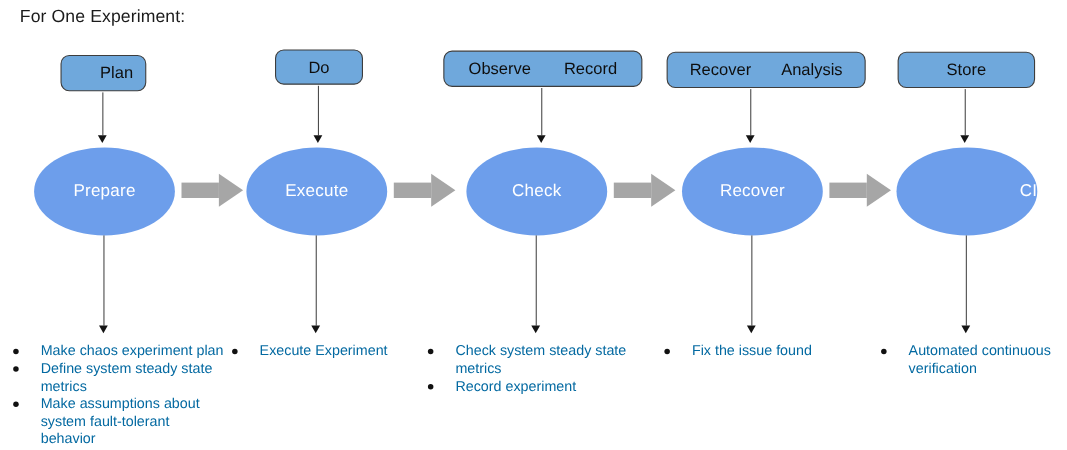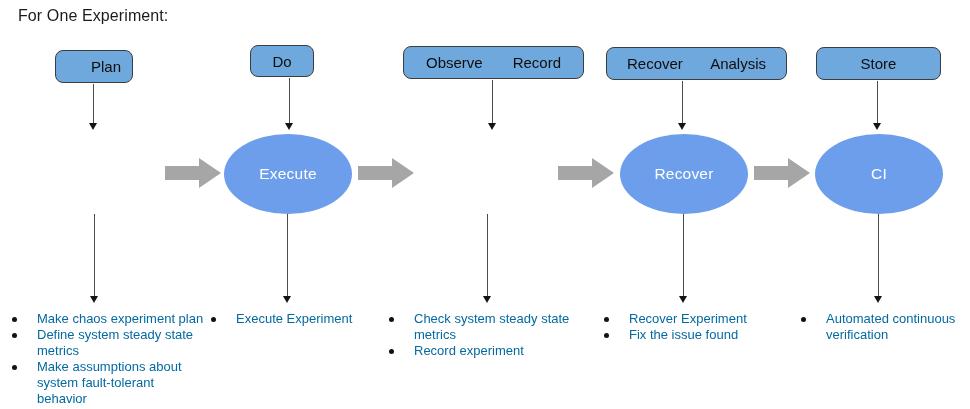--- a/index.html
+++ b/index.html
@@ -70,20 +70,23 @@
 
   <div class="flow-title">For One Experiment:</div>
 
   <div class="stage-box" style="left:55px; top:50px; width:78px;padding-left:24px;">
     <span>Plan</span>
   </div>
   <div class="varrow" style="left:89px; top:84px; height:46px;">
     <div class="vline"></div>
       <div class="vhead"></div>
   </div>
+  <div class="stage-ellipse" style="left:31px;">
+    <span>Prepare</span>
+  </div>
   <div class="varrow" style="left:90px; top:214px; height:89px;">
     <div class="vline"></div>
       <div class="vhead"></div>
   </div>
   <ul class="bullet-list" style="left:8px; top:311px; width:208px;">
     <li class="bullet-item">
       <span class="bullet-marker"></span>
       <span class="bullet-text">Make chaos experiment plan</span>
     </li>
     <li class="bullet-item">
@@ -94,21 +97,21 @@
       <span class="bullet-marker"></span>
       <span class="bullet-text" style="max-width:155px;">Make assumptions about system fault-tolerant behavior</span>
     </li>
   </ul>
 
   <div class="harrow" style="left:165px; top:158px;">
     <div class="shaft"></div>
       <div class="hhead"></div>
   </div>
 
-  <div class="stage-box" style="left:250px; top:45px; width:64px; height:32px;">
+  <div class="stage-box" style="left:250px; top:45px; width:80px; height:32px;">
     <span>Do</span>
   </div>
   <div class="varrow" style="left:285px; top:78px; height:52px;">
     <div class="vline"></div>
       <div class="vhead"></div>
   </div>
   <div class="stage-ellipse" style="left:224px;">
     <span>Execute</span>
   </div>
   <div class="varrow" style="left:283px; top:214px; height:89px;">
@@ -128,20 +131,23 @@
   </div>
 
   <div class="stage-box dual" style="left:403px; top:46px; width:181px;">
     <span>Observe</span>
     <span>Record</span>
   </div>
   <div class="varrow" style="left:488px; top:80px; height:50px;">
     <div class="vline"></div>
       <div class="vhead"></div>
   </div>
+  <div class="stage-ellipse" style="left:424px;">
+    <span>Check</span>
+  </div>
   <div class="varrow" style="left:483px; top:214px; height:89px;">
     <div class="vline"></div>
       <div class="vhead"></div>
   </div>
   <ul class="bullet-list" style="left:385px; top:311px; width:200px;">
     <li class="bullet-item">
       <span class="bullet-marker"></span>
       <span class="bullet-text" style="max-width:162px;">Check system steady state metrics</span>
     </li>
     <li class="bullet-item">
@@ -166,41 +172,37 @@
   <div class="stage-ellipse" style="left:620px;">
     <span>Recover</span>
   </div>
   <div class="varrow" style="left:679px; top:214px; height:89px;">
     <div class="vline"></div>
       <div class="vhead"></div>
   </div>
   <ul class="bullet-list" style="left:600px; top:311px; width:190px;">
     <li class="bullet-item">
       <span class="bullet-marker"></span>
-      <span class="bullet-text">Recover Experiment</span>
-    </li>
-    <li class="bullet-item">
-      <span class="bullet-marker"></span>
       <span class="bullet-text">Fix the issue found</span>
     </li>
   </ul>
 
   <div class="harrow" style="left:754px; top:158px;">
     <div class="shaft"></div>
       <div class="hhead"></div>
   </div>
 
   <div class="stage-box" style="left:816px; top:47px; width:125px;">
     <span>Store</span>
   </div>
   <div class="varrow" style="left:873px; top:81px; height:49px;">
     <div class="vline"></div>
       <div class="vhead"></div>
   </div>
-  <div class="stage-ellipse" style="left:815px;">
+  <div class="stage-ellipse" style="left:815px;justify-content:flex-end;">
     <span>CI</span>
   </div>
   <div class="varrow" style="left:874px; top:214px; height:89px;">
     <div class="vline"></div>
       <div class="vhead"></div>
   </div>
   <ul class="bullet-list" style="left:797px; top:311px; width:175px;">
     <li class="bullet-item">
       <span class="bullet-marker"></span>
       <span class="bullet-text" style="max-width:140px;">Automated continuous verification</span>

